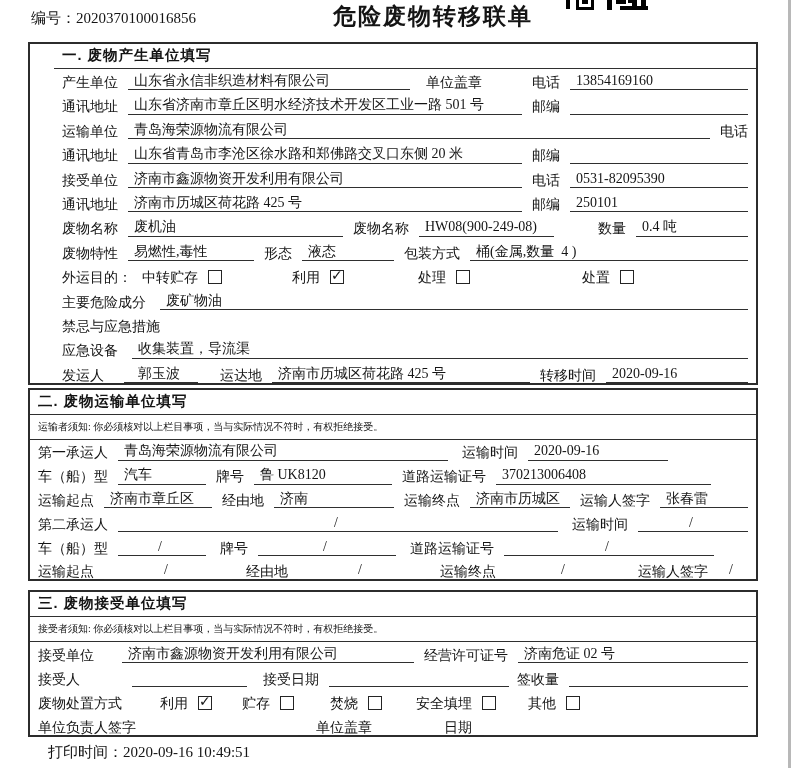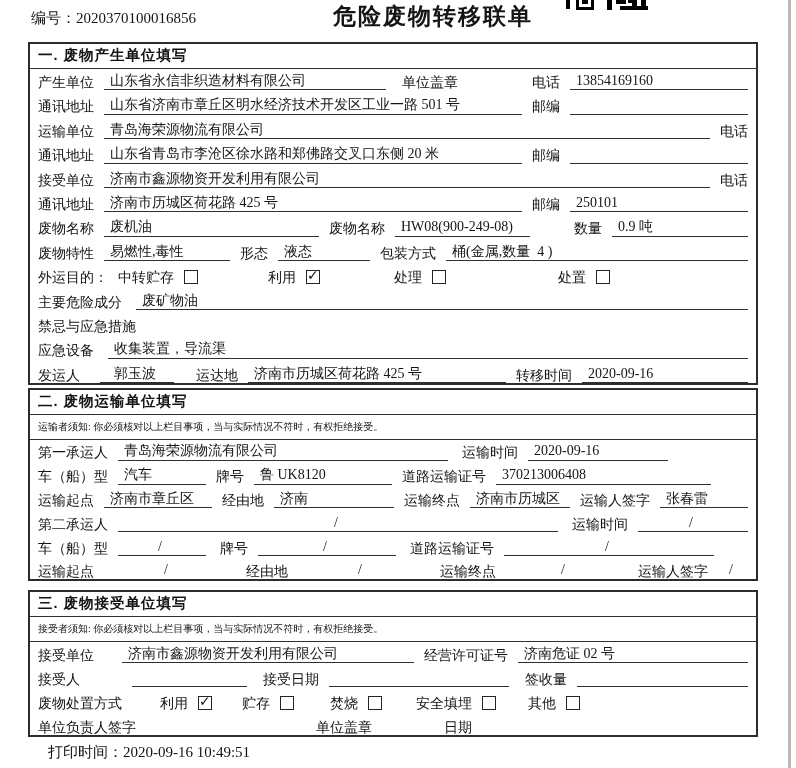--- a/index.html
+++ b/index.html
@@ -14,21 +14,21 @@
     font-family:"Liberation Sans","DejaVu Sans",sans-serif;letter-spacing:2px;white-space:nowrap;
   }
   .qr-frag{position:absolute;left:566px;top:0;width:82px;height:11px;}
   .scan-edge{position:absolute;left:788px;top:0;width:3px;height:768px;background:#b8b8b8;}
   .footer-line{position:absolute;left:48px;top:743px;font-size:15px;white-space:pre;}
 
   .sec{
     position:absolute;left:28px;width:730px;box-sizing:border-box;
     border:2px solid #2c2c2c;background:#fff;
   }
-  #sec-producer{top:42px;height:343px;}
+  #sec-producer{top:42px;height:343px;padding-left:24px;}
   #sec-transporter{top:388px;height:193px;}
   #sec-receiver{top:590px;height:147px;}
 
   .sec-header{
     height:25px;line-height:23px;box-sizing:border-box;border-bottom:1px solid #2f2f2f;
     padding-left:8px;font-size:14.5px;font-weight:700;
     font-family:"Liberation Sans","DejaVu Sans",sans-serif;letter-spacing:1px;
   }
   .sec-note{
     height:25px;line-height:23px;box-sizing:border-box;border-bottom:1px solid #2f2f2f;
@@ -108,35 +108,36 @@
       <div class="row">
         <span class="cell lbl">通讯地址</span>
         <span class="cell val grow">山东省青岛市李沧区徐水路和郑佛路交叉口东侧 20 米</span>
         <span class="cell lbl">邮编</span>
         <span class="cell val" style="width: 178px;"></span>
       </div>
       <div class="row">
         <span class="cell lbl">接受单位</span>
         <span class="cell val grow">济南市鑫源物资开发利用有限公司</span>
         <span class="cell lbl">电话</span>
+        <span class="cell val" style="width: 178px;">0531-82095390</span>
       </div>
       <div class="row">
         <span class="cell lbl">通讯地址</span>
         <span class="cell val grow">济南市历城区荷花路 425 号</span>
         <span class="cell lbl">邮编</span>
         <span class="cell val" style="width: 178px;">250101</span>
       </div>
       <div class="row">
         <span class="cell lbl">废物名称</span>
         <span class="cell val" style="width: 215px;">废机油</span>
         <span class="cell lbl">废物名称</span>
         <span class="cell val" style="width: 135px;">HW08(900-249-08)</span>
         <span class="cell spc fixed" style="width: 24px;"></span>
         <span class="cell lbl">数量</span>
-        <span class="cell val grow">0.9 吨</span>
+        <span class="cell val grow">0.4 吨</span>
       </div>
       <div class="row">
         <span class="cell lbl">废物特性</span>
         <span class="cell val" style="width: 126px;">易燃性,毒性</span>
         <span class="cell lbl">形态</span>
         <span class="cell val" style="width: 92px;">液态</span>
         <span class="cell lbl">包装方式</span>
         <span class="cell val grow">桶(金属,数量  4 )</span>
       </div>
       <div class="row">
@@ -229,21 +230,21 @@
         <span class="cell lbl">接受单位</span>
         <span class="cell val" style="width: 292px; margin-left: 28px;">济南市鑫源物资开发利用有限公司</span>
         <span class="cell lbl">经营许可证号</span>
         <span class="cell val grow">济南危证 02 号</span>
       </div>
       <div class="row">
         <span class="cell lbl">接受人</span>
         <span class="cell val" style="width: 115px; margin-left: 52px;"></span>
         <span class="cell lbl" style="margin-left: 16px;">接受日期</span>
         <span class="cell val" style="width: 180px;"></span>
-        <span class="cell lbl" style="margin-left: 16px;">签收量</span>
+        <span class="cell lbl" style="margin-left: 8px;">签收量</span>
         <span class="cell val grow"></span>
       </div>
       <div class="row">
         <span class="cell lbl">废物处置方式</span>
         <span class="cell lbl" style="margin-left: 38px;">利用</span>
         <span class="cell cb checked"></span>
         <span class="cell lbl" style="margin-left: 30px;">贮存</span>
         <span class="cell cb"></span>
         <span class="cell lbl" style="margin-left: 36px;">焚烧</span>
         <span class="cell cb"></span>

